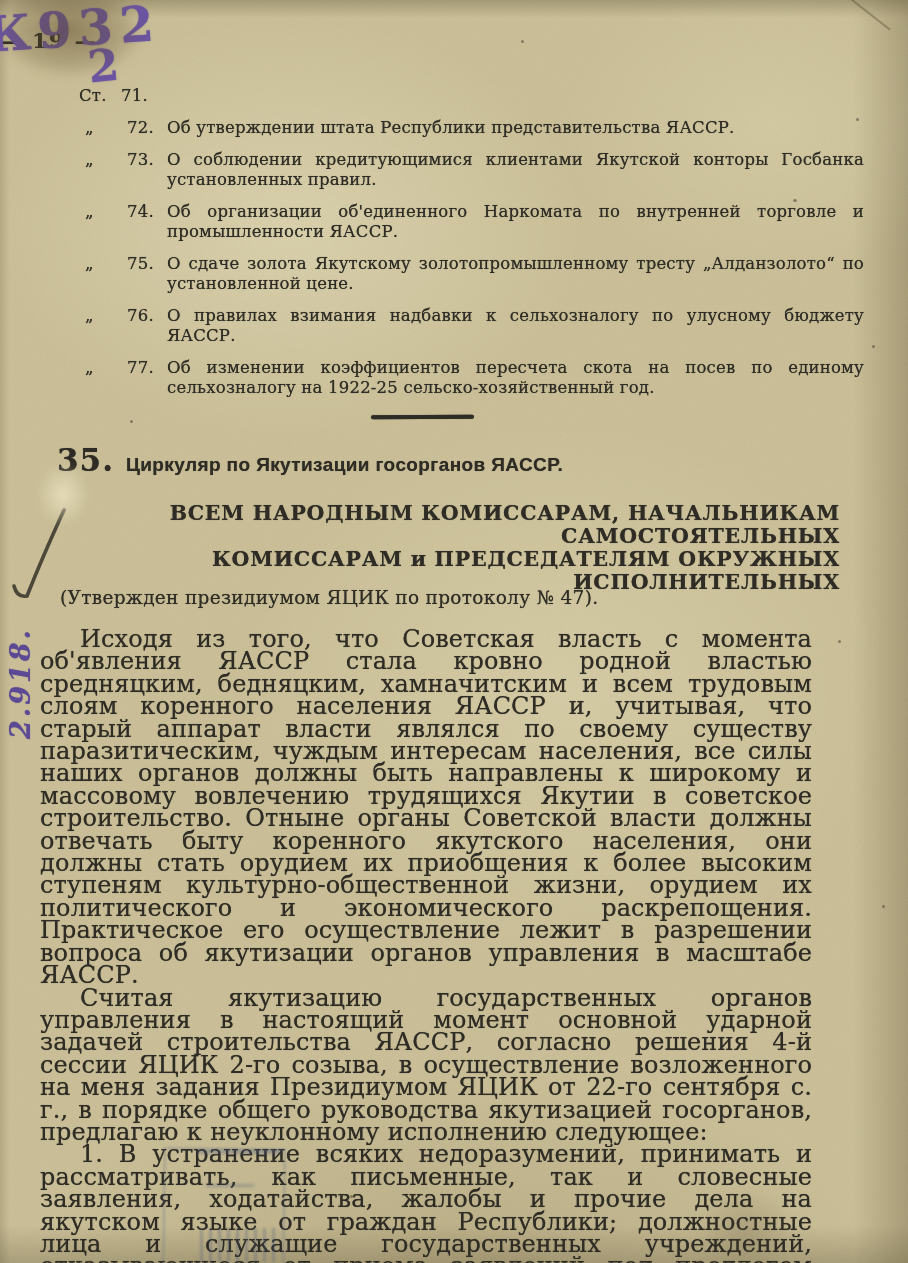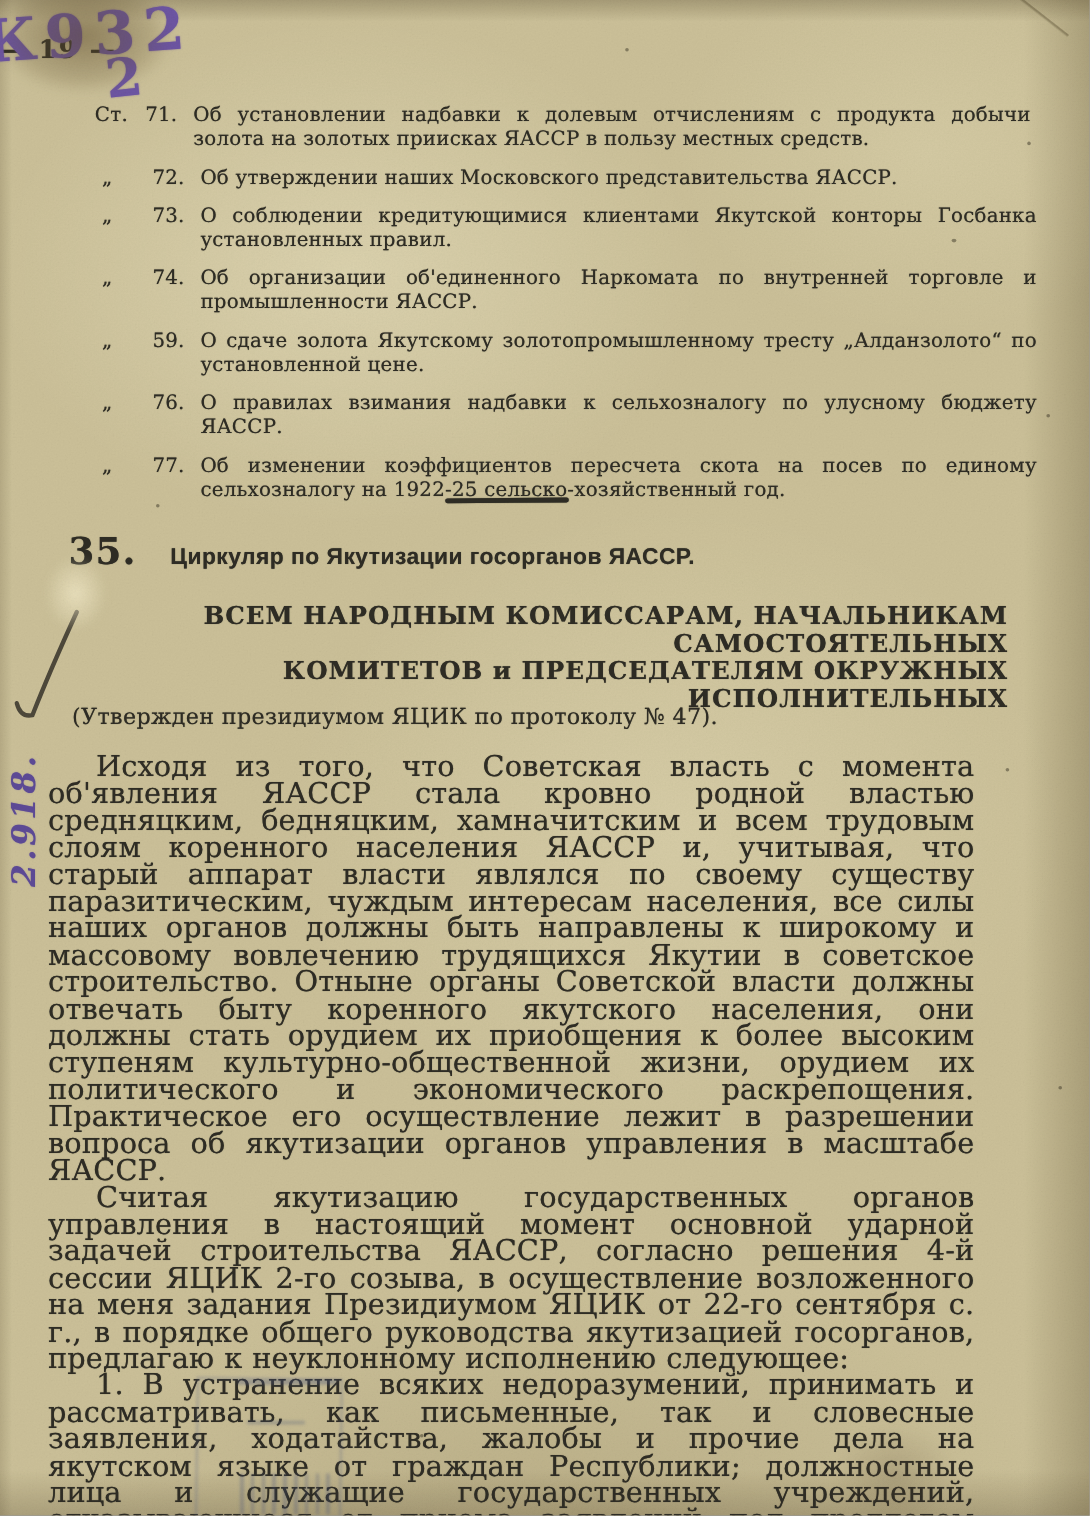--- a/index.html
+++ b/index.html
@@ -37,21 +37,21 @@
   .toc-num{flex:0 0 40px;}
   .toc-txt{flex:1 1 auto;text-align:justify;max-width:698px;}
   
   .divider{position:absolute;left:371px;top:415px;width:103px;height:4px;
     background:#2e2c24;border-radius:2px;transform:rotate(-.4deg);
     box-shadow:0 0 .8px rgba(46,44,36,.9);}
   
   .section-row{position:absolute;left:57px;top:442px;display:flex;align-items:baseline;}
   .section-num{font-size:31px;font-weight:bold;letter-spacing:1px;}
   .section-title{font-family:"Liberation Sans",sans-serif;font-weight:bold;font-size:19px;
-    margin-left:28px;letter-spacing:.4px;}
+    margin-left:12px;letter-spacing:.4px;}
   
   .address{position:absolute;left:40px;top:502px;width:800px;text-align:right;
     font-weight:bold;font-size:20.5px;line-height:23px;letter-spacing:.8px;}
   .protocol{position:absolute;left:60px;top:587px;width:790px;text-align:left;
     font-size:18.5px;letter-spacing:.3px;}
   
   .body-text{position:absolute;left:40px;top:628px;width:772px;
     font-size:24px;line-height:22.4px;text-align:justify;letter-spacing:.1px;word-spacing:.5px;}
   .body-text p{margin:0;text-indent:40px;}
   
@@ -85,40 +85,39 @@
 
   <div class="pageno ink">— 19 —</div>
 
   <div class="stamp1">К932</div>
   <div class="stamp2">2</div>
 
   <div class="toc">
     <div class="toc-item ink">
       <span class="toc-mark">Ст.</span>
       <span class="toc-num">71.</span>
-      <span class="toc-txt">Об установлении надбавки к долевым отчислениям с продукта добычи золота на золотых приисках ЯАССР в пользу местных средств.</span>
     </div>
     <div class="toc-item ink">
       <span class="toc-mark dq">„</span>
       <span class="toc-num">72.</span>
-      <span class="toc-txt">Об утверждении наших Московского представительства ЯАССР.</span>
+      <span class="toc-txt">Об утверждении штата Республики представительства ЯАССР.</span>
     </div>
     <div class="toc-item ink">
       <span class="toc-mark dq">„</span>
       <span class="toc-num">73.</span>
       <span class="toc-txt">О соблюдении кредитующимися клиентами Якутской конторы Госбанка установленных правил.</span>
     </div>
     <div class="toc-item ink">
       <span class="toc-mark dq">„</span>
       <span class="toc-num">74.</span>
       <span class="toc-txt">Об организации об'единенного Наркомата по внутренней торговле и промышленности ЯАССР.</span>
     </div>
     <div class="toc-item ink">
       <span class="toc-mark dq">„</span>
-      <span class="toc-num">59.</span>
+      <span class="toc-num">75.</span>
       <span class="toc-txt">О сдаче золота Якутскому золотопромышленному тресту „Алданзолото“ по установленной цене.</span>
     </div>
     <div class="toc-item ink">
       <span class="toc-mark dq">„</span>
       <span class="toc-num">76.</span>
       <span class="toc-txt">О правилах взимания надбавки к сельхозналогу по улусному бюджету ЯАССР.</span>
     </div>
     <div class="toc-item ink">
       <span class="toc-mark dq">„</span>
       <span class="toc-num">77.</span>
@@ -128,21 +127,21 @@
 
   <div class="divider"></div>
 
   <div class="section-row">
     <span class="section-num ink">35.</span>
     <span class="section-title ink">Циркуляр по Якутизации госорганов ЯАССР.</span>
   </div>
 
   <div class="address ink">
     <div>ВСЕМ НАРОДНЫМ КОМИССАРАМ, НАЧАЛЬНИКАМ САМОСТОЯТЕЛЬНЫХ</div>
-    <div>КОМИТЕТОВ и ПРЕДСЕДАТЕЛЯМ ОКРУЖНЫХ ИСПОЛНИТЕЛЬНЫХ</div>
+    <div>КОМИССАРАМ и ПРЕДСЕДАТЕЛЯМ ОКРУЖНЫХ ИСПОЛНИТЕЛЬНЫХ</div>
   </div>
 
   <div class="protocol ink">(Утвержден президиумом ЯЦИК по протоколу № 47).</div>
 
   <div class="body-text ink">
     <p>Исходя из того, что Советская власть с момента об'явления ЯАССР стала кровно родной властью средняцким, бедняцким, хамначитским и всем трудовым слоям коренного населения ЯАССР и, учитывая, что старый аппарат власти являлся по своему существу паразитическим, чуждым интересам населения, все силы наших органов должны быть направлены к широкому и массовому вовлечению трудящихся Якутии в советское строительство. Отныне органы Советской власти должны отвечать быту коренного якутского населения, они должны стать орудием их приобщения к более высоким ступеням культурно-общественной жизни, орудием их политического и экономического раскрепощения. Практическое его осуществление лежит в разрешении вопроса об якутизации органов управления в масштабе ЯАССР.</p>
     <p>Считая якутизацию государственных органов управления в настоящий момент основной ударной задачей строительства ЯАССР, согласно решения 4-й сессии ЯЦИК 2-го созыва, в осуществление возложенного на меня задания Президиумом ЯЦИК от 22-го сентября с. г., в порядке общего руководства якутизацией госорганов, предлагаю к неуклонному исполнению следующее:</p>
     <p>1. В устранение всяких недоразумений, принимать и рассматривать, как письменные, так и словесные заявления, ходатайства, жалобы и прочие дела на якутском языке от граждан Республики; должностные лица и служащие государственных учреждений, отказывающиеся от приема заявлений под предлогом незнания якутского языка, будут привлекаться мною к ответственности, с преданием дисциплинарному суду при ЯЦИК, согласно ст. 3-й лит. „А“ и ст. 6-й положения о дисциплинарных судах РСФСР.</p>
   </div>
 

